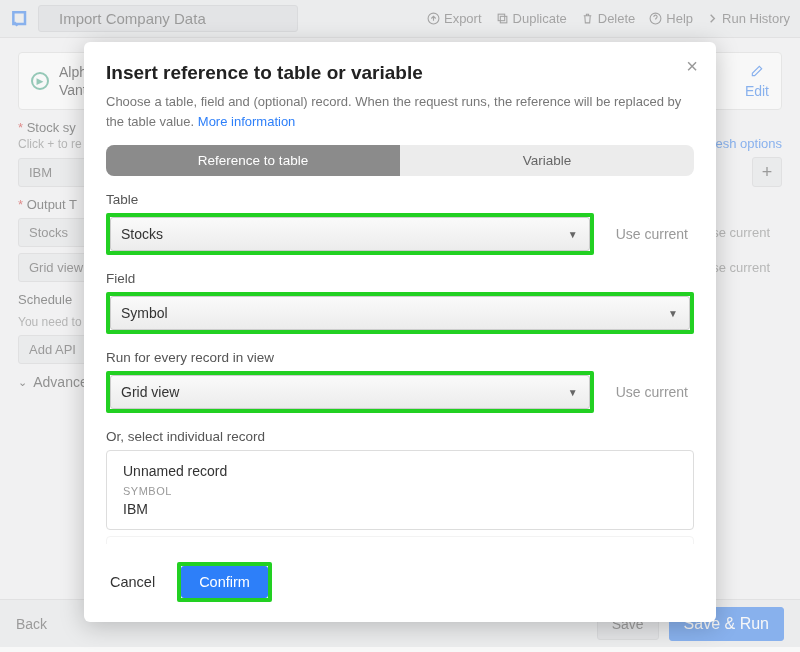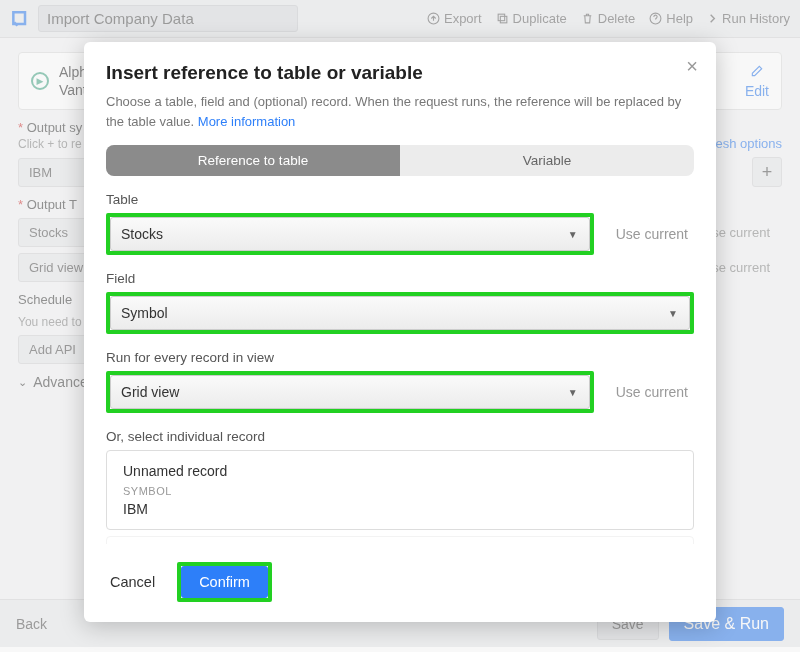--- a/index.html
+++ b/index.html
@@ -30,21 +30,21 @@
   }
   .logo-icon {
     width: 20px; height: 20px;
     color: #2d7ff9;
     display:flex;align-items:center;justify-content:center;
   }
   .bg-title-input {
     background:#d9dbde;
     border:1px solid #c9cbce;
     border-radius:3px;
-    padding:4px 8px;
+    padding:4px 20px;
     font-size:15px;
     color:#555;
     width: 260px;
   }
   .bg-top-actions {
     margin-left:auto;
     display:flex;
     gap:14px;
     color:#666;
     font-size:13px;
@@ -230,21 +230,21 @@
         <svg width="14" height="14" viewBox="0 0 24 24" fill="none" stroke="currentColor" stroke-width="2">
             <path d="M4 20h4L20 8l-4-4L4 16v4z"></path>
           </svg>
         <span>Edit</span>
       </span>
     </div>
 
     <div class="bg-section">
       <div style="display:flex;align-items:flex-end;">
         <div>
-          <div class="bg-label"><span class="req">*</span> <span>Output sy</span></div>
+          <div class="bg-label"><span class="req">*</span> <span>Stock sy</span></div>
           <div class="bg-sublabel">Click + to re</div>
         </div>
         <span class="refresh-link" style="margin-left:auto;">Refresh options</span>
       </div>
       <div class="bg-row">
         <div class="bg-pill" style="width:70px;">IBM</div>
         <div class="bg-plus">+</div>
       </div>
     </div>
 

